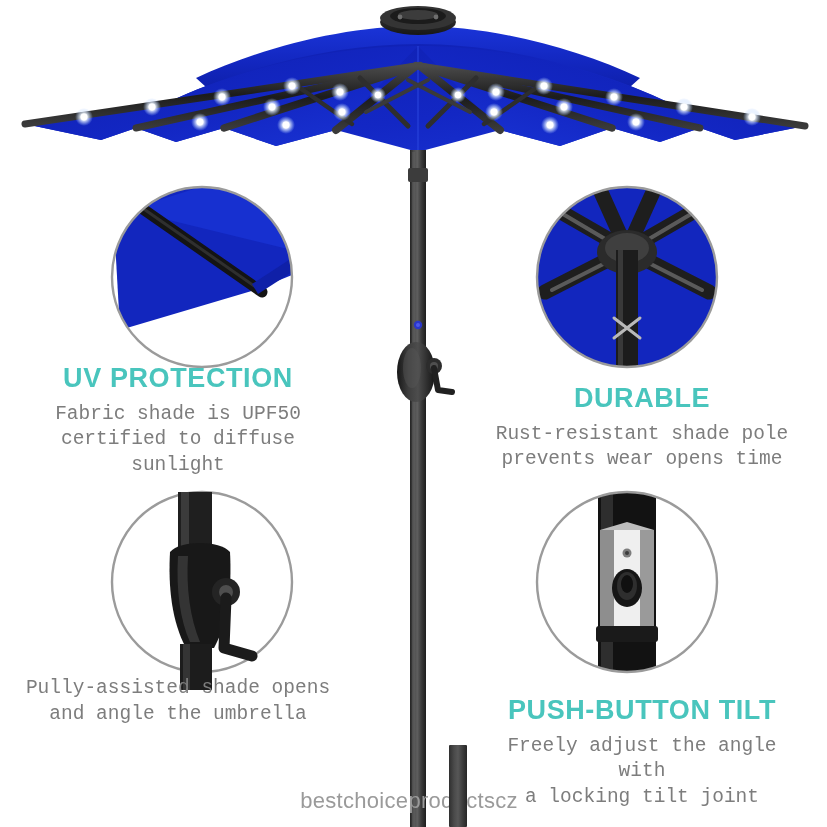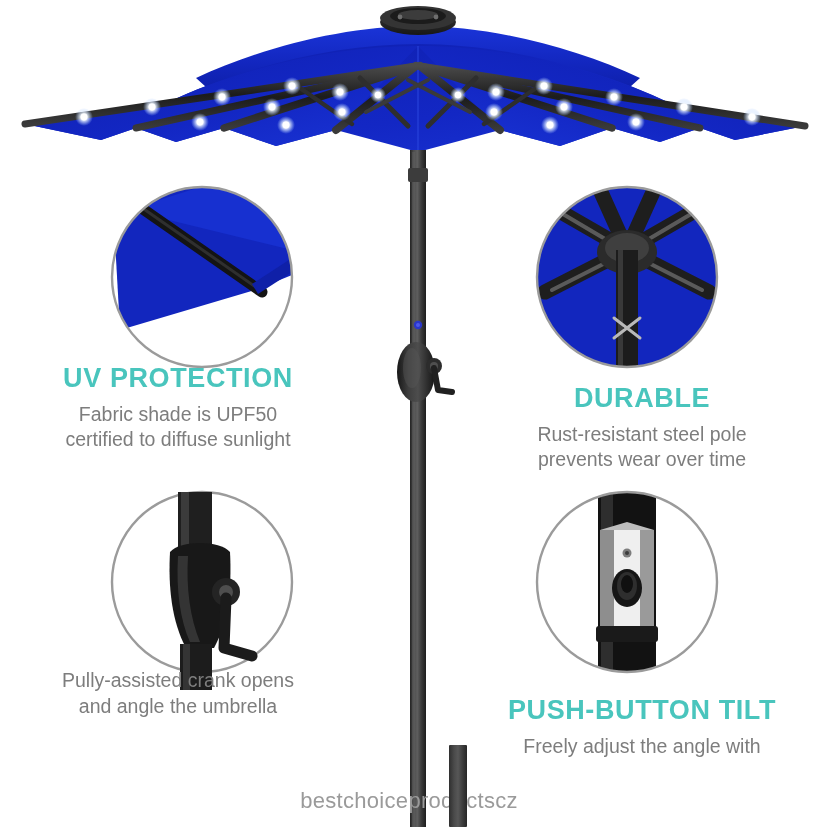--- a/index.html
+++ b/index.html
@@ -23,25 +23,26 @@
   }
   .feature h2{
     margin:0 0 8px 0;
     font-size:27px;
     font-weight:bold;
     letter-spacing:0.6px;
     color:#49c5bd;
     line-height:1.1;
   }
   .feature p{
-    margin:0;
+    margin:8px;
     font-size:19.5px;
     line-height:1.32;
     color:#7d7d7d;
     font-weight:normal;
+    font-family:Liberation Mono, monospace;
   }
 
   .f-uv{left:8px;top:364px;}
   .f-dur{left:472px;top:384px;}
   .f-crank{left:8px;top:668px;}
   .f-tilt{left:472px;top:696px;}
 
   
   .watermark{
     position:absolute;
@@ -352,35 +353,36 @@
     <h2>UV PROTECTION</h2>
     <p>
       <span>Fabric shade is UPF50</span><br>
       <span>certified to diffuse sunlight</span>
     </p>
   </div>
 
   <div class="feature f-dur">
     <h2>DURABLE</h2>
     <p>
-      <span>Rust-resistant steel pole</span><br>
-      <span>prevents wear over time</span>
+      <span>Rust-resistant shade pole</span><br>
+      <span>prevents wear opens time</span>
     </p>
   </div>
 
   <div class="feature f-crank">
     <p>
-      <span>Pully-assisted crank opens</span><br>
+      <span>Pully-assisted shade opens</span><br>
       <span>and angle the umbrella</span>
     </p>
   </div>
 
   <div class="feature f-tilt">
     <h2>PUSH-BUTTON TILT</h2>
     <p>
       <span>Freely adjust the angle with</span><br>
+      <span>a locking tilt joint</span>
     </p>
   </div>
 
   <div class="watermark">bestchoiceproductscz</div>
   <div class="pole-over"></div>
 
 </div>
 
 </body></html>

